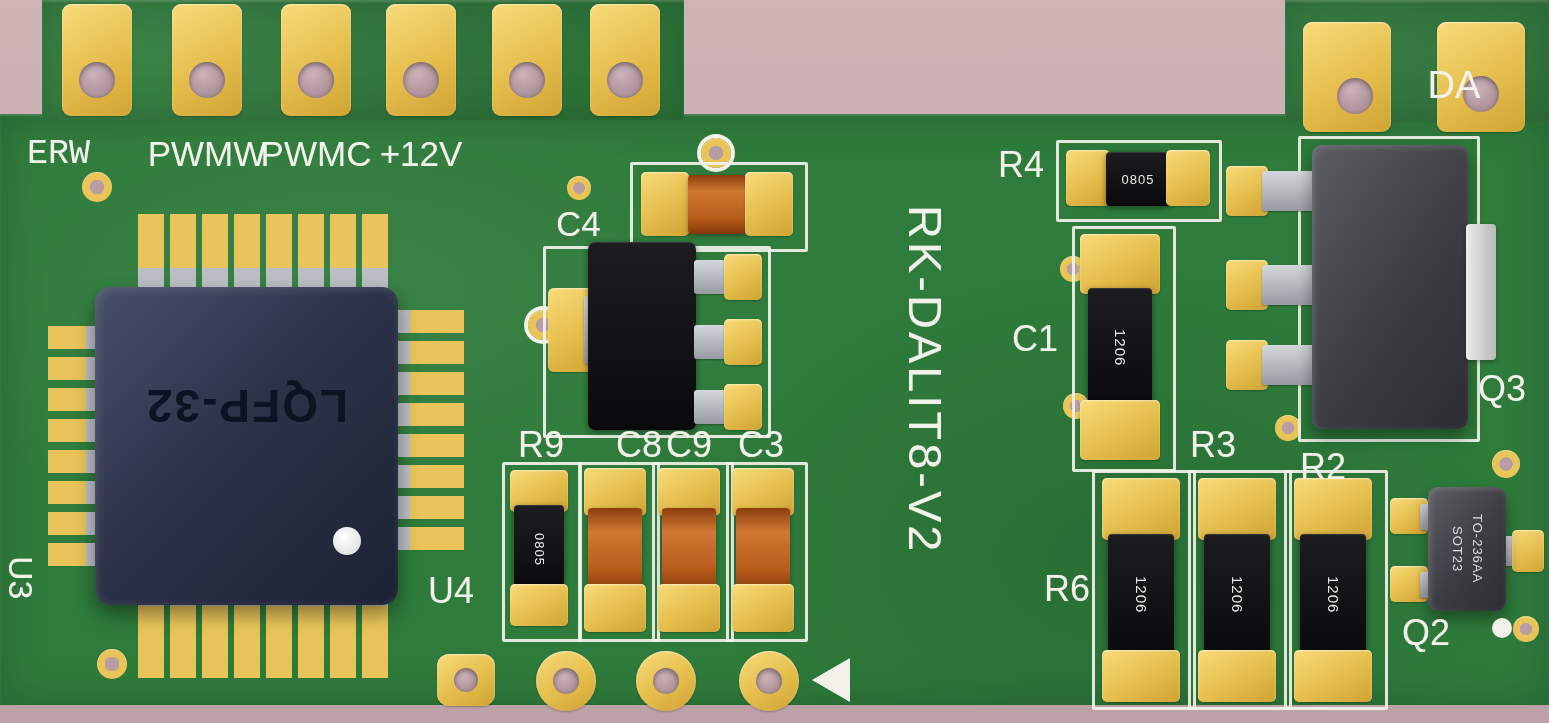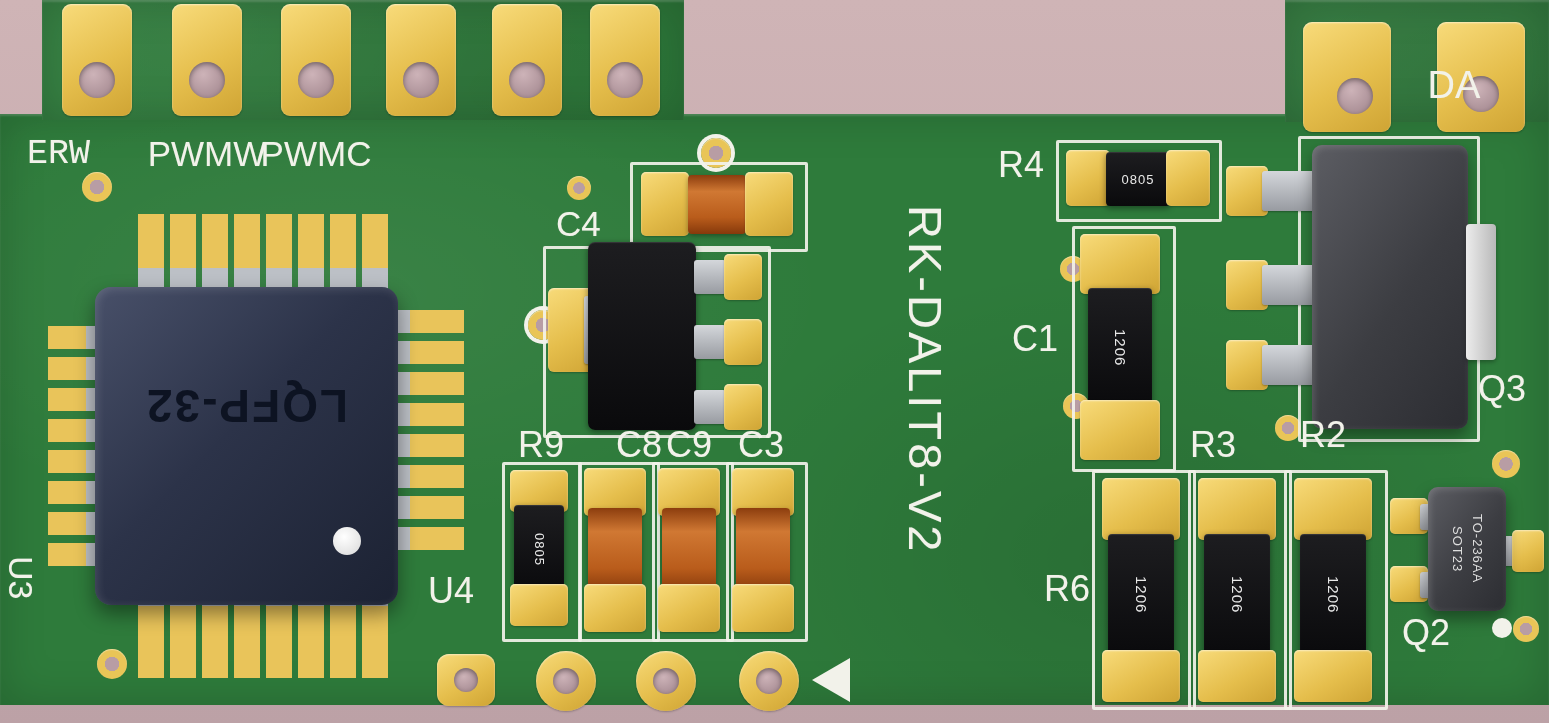--- a/index.html
+++ b/index.html
@@ -86,20 +86,21 @@
   <div class="abs pad" style="left:492px;top:4px;width:70px;height:112px;">
       <div class="hole" style="left:17px;top:58px;width:36px;height:36px;"></div>
     </div>
   <div class="abs pad" style="left:590px;top:4px;width:70px;height:112px;">
       <div class="hole" style="left:17px;top:58px;width:36px;height:36px;"></div>
     </div>
 
   <div class="abs silk-label f35" style="left:27px;top:136px;width:140px;text-align:left;font-family:Liberation Mono, monospace;">ERW</div>
   <div class="abs silk-label f35" style="left:246px;top:136px;width:140px;text-align:center;">PWMC</div>
   <div class="abs silk-label f35" style="left:137px;top:136px;width:140px;text-align:center;">PWMW</div>
+  <div class="abs silk-label f35" style="left:351px;top:136px;width:140px;text-align:center;">+12V</div>
 
   <div class="abs pad" style="left:1303px;top:22px;width:88px;height:110px;">
       <div class="hole" style="left:34px;top:56px;width:36px;height:36px;"></div>
     </div>
   <div class="abs pad" style="left:1437px;top:22px;width:88px;height:110px;">
       <div class="hole" style="left:26px;top:54px;width:36px;height:36px;"></div>
     </div>
   <div class="abs silk-label f38" style="left:1386px;top:66px;width:56px;text-align:center;margin-left:40px;">DA</div>
 
   <div class="abs strip-gold-h" style="left:138px;top:214px;width:256px;height:72px;"></div>
@@ -185,21 +186,21 @@
   <div class="abs lead" style="left:1262px;top:171px;width:54px;height:40px;"></div>
   <div class="abs pad comp-pad" style="left:1226px;top:260px;width:42px;height:50px;border-radius:5px;"></div>
   <div class="abs lead" style="left:1262px;top:265px;width:54px;height:40px;"></div>
   <div class="abs pad comp-pad" style="left:1226px;top:340px;width:42px;height:50px;border-radius:5px;"></div>
   <div class="abs lead" style="left:1262px;top:345px;width:54px;height:40px;"></div>
   <div class="abs q-body" style="left:1312px;top:145px;width:156px;height:284px;"></div>
   <div class="abs q-tab" style="left:1466px;top:224px;width:30px;height:136px;"></div>
   <div class="abs silk-label f36" style="left:1478px;top:370px;">Q3</div>
 
   <div class="abs silk-label f36" style="left:1190px;top:426px;">R3</div>
-  <div class="abs silk-label f36" style="left:1300px;top:416px;">R2</div>
+  <div class="abs silk-label f36" style="left:1300px;top:448px;">R2</div>
   <div class="abs silk-label f36" style="left:1044px;top:570px;">R6</div>
 
   <div class="abs silkbox" style="left:1092px;top:470px;width:98px;height:234px;"></div>
   <div class="abs pad comp-pad" style="left:1102px;top:478px;width:78px;height:62px;border-radius:5px;"></div>
   <div class="abs comp-black" style="left:1108px;top:534px;width:66px;height:122px;">
       <span class="marking vtext">1206</span>
     </div>
   <div class="abs pad comp-pad" style="left:1102px;top:650px;width:78px;height:52px;border-radius:5px;"></div>
 
   <div class="abs silkbox" style="left:1188px;top:470px;width:98px;height:234px;"></div>

